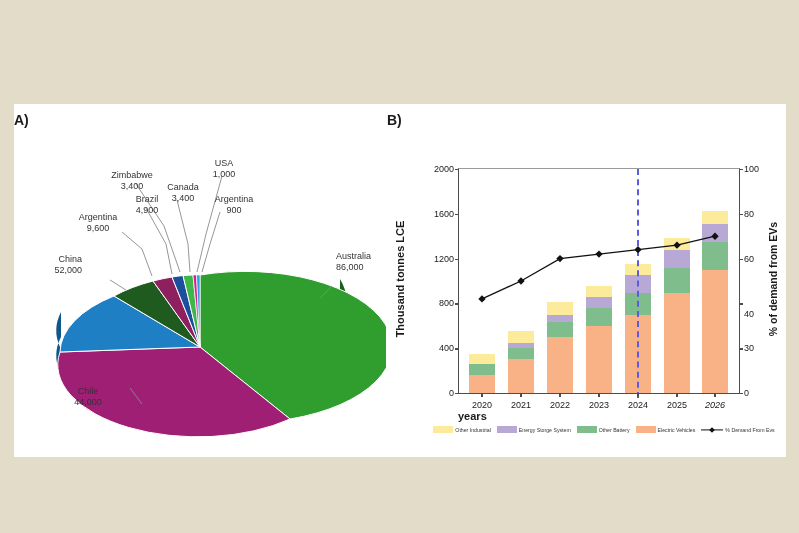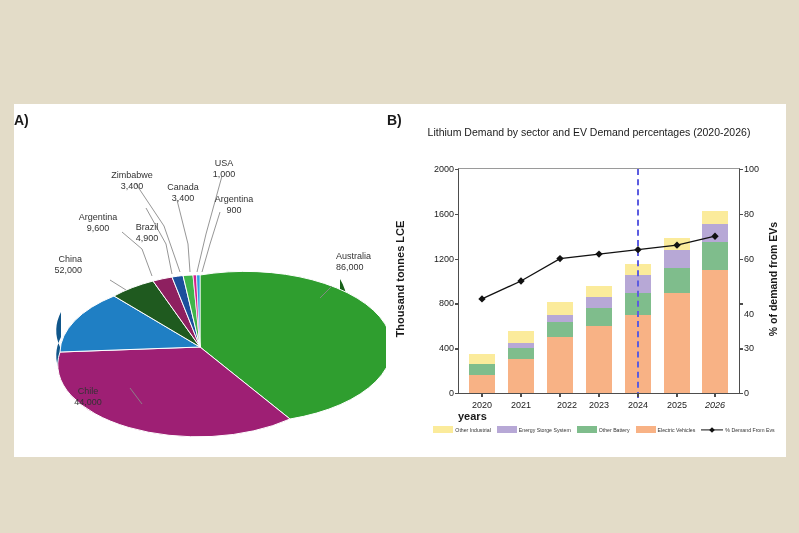--- a/index.html
+++ b/index.html
@@ -326,21 +326,21 @@
     <div class="pie-label pl-right" style="left:-4px; top:150px; width:72px;">
       <span class="lv">China</span>
       <span class="lv">52,000</span>
     </div>
 
     <div class="pie-label pl-center" style="left:46px; top:108px; width:76px;">
       <span class="lv">Argentina</span>
       <span class="lv">9,600</span>
     </div>
 
-    <div class="pie-label pl-center" style="left:108px; top:90px; width:50px;margin-top:28px;">
+    <div class="pie-label pl-center" style="left:108px; top:90px; width:50px;">
       <span class="lv">Brazil</span>
       <span class="lv">4,900</span>
     </div>
 
     <div class="pie-label pl-center" style="left:86px; top:66px; width:64px;">
       <span class="lv">Zimbabwe</span>
       <span class="lv">3,400</span>
     </div>
 
     <div class="pie-label pl-center" style="left:142px; top:78px; width:54px;">
@@ -363,21 +363,20 @@
       <span class="lv">86,000</span>
     </div>
 
     <div class="pie-label pl-center" style="left:44px; top:282px; width:60px;">
       <span class="lv">Chile</span>
       <span class="lv">44,000</span>
     </div>
   </div>
 
   <div id="bar-wrap">
-    <div id="bar-title">Lithium Demand by sector and EV Demand percentages (2020-2026)</div>
 
     <div id="axis-y-left-title">Thousand tonnes LCE</div>
     <div id="axis-y-right-title">% of demand from EVs</div>
     <div id="axis-x-title">years</div>
 
     <div id="plot">
       <div class="bars" id="bars-container">
           <div class="bar-col">
             <div class="seg" style="background: rgb(251, 235, 155); height: 10.08px;"></div>
             <div class="seg" style="background: rgb(127, 189, 140); height: 10.64px;"></div>
@@ -457,21 +456,21 @@
           <div class="y-right-label" style="top: 44.8px;">80</div>
           <div class="tick-right" style="top: 44.8px;"></div>
           <div class="y-right-label" style="top: 0px;">100</div>
           <div class="tick-right" style="top: 0px;"></div>
         </div>
       <div id="x-ticks">
           <div class="x-tick-label" style="left: 23px;">2020</div>
           <div class="x-tick-mark" style="left: 22.3px;"></div>
           <div class="x-tick-label" style="left: 62px;">2021</div>
           <div class="x-tick-mark" style="left: 61.3px;"></div>
-          <div class="x-tick-label" style="left: 108px;">2022</div>
+          <div class="x-tick-label" style="left: 101px;">2022</div>
           <div class="x-tick-mark" style="left: 100.3px;"></div>
           <div class="x-tick-label" style="left: 140px;">2023</div>
           <div class="x-tick-mark" style="left: 139.3px;"></div>
           <div class="x-tick-label" style="left: 179px;">2024</div>
           <div class="x-tick-mark" style="left: 178.3px;"></div>
           <div class="x-tick-label" style="left: 218px;">2025</div>
           <div class="x-tick-mark" style="left: 217.3px;"></div>
           <div class="x-tick-label" style="left: 256px; font-style: italic;">2026</div>
           <div class="x-tick-mark" style="left: 255.3px;"></div>
         </div>

